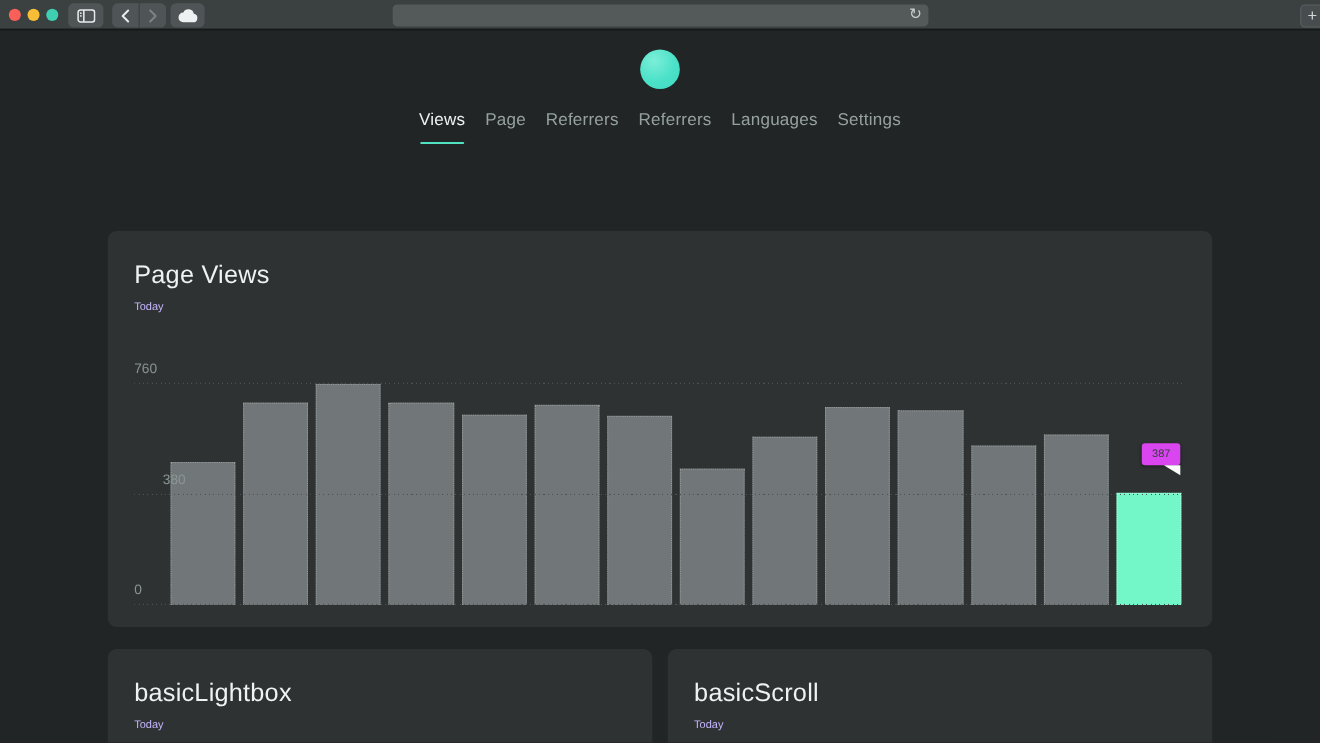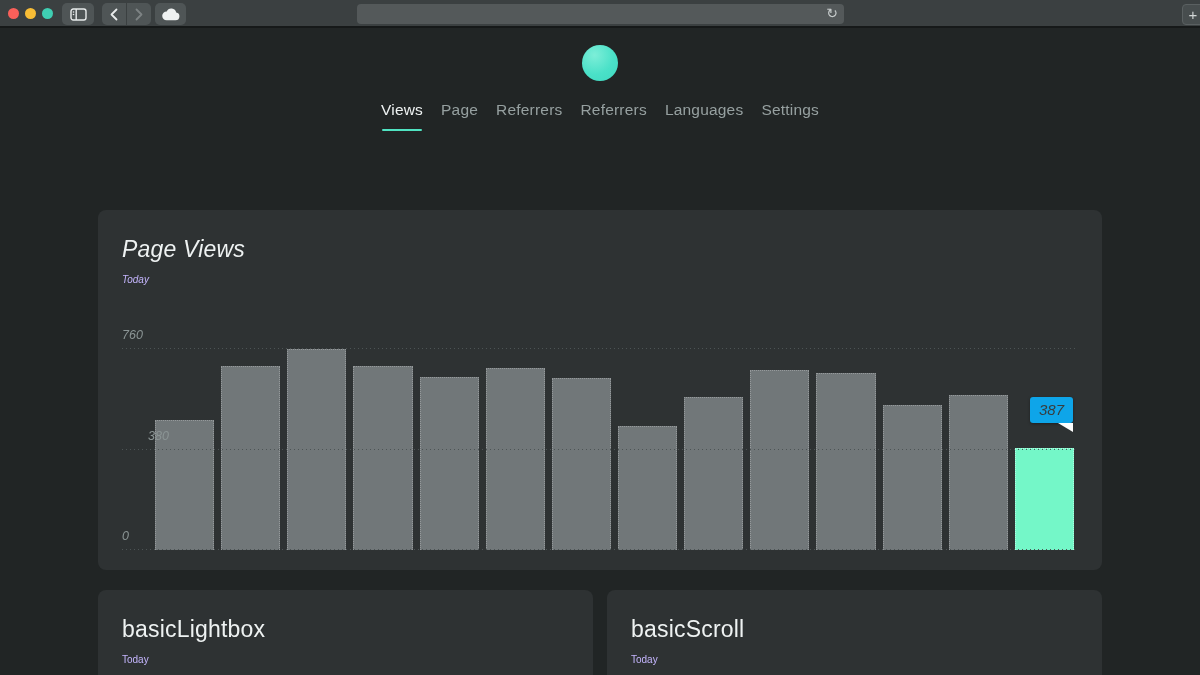--- a/index.html
+++ b/index.html
@@ -30,35 +30,35 @@
   .logo { position:absolute; left:582px; top:45px; width:36px; height:36px; border-radius:50%;
           background:radial-gradient(circle at 35% 28%, #7deed8 0%, #4ae1c8 55%, #3fd9c0 100%); }
   .nav { position:absolute; top:101px; left:0; width:1200px; display:flex;
          justify-content:center; gap:18px; list-style:none; font-size:15.5px; letter-spacing:.2px; }
   .nav li { color:#96a0a0; cursor:pointer; position:relative; padding-bottom:8px; }
   .nav li.active { color:#eef2f2; }
   .nav li.active::after { content:""; position:absolute; left:1px; right:1px; bottom:-4px;
                           height:2px; border-radius:1px; background:var(--accent); }
 
   .card { position:absolute; background:#2e3233; border-radius:8px; }
-  .main-card { left:98px; top:210px; width:1004px; height:360px;font-style:italic; }
+  .main-card { left:98px; top:210px; width:1004px; height:360px; }
   .card-title { position:absolute; left:24px; top:26px; font-size:23px; font-weight:500;
                 color:#eef2f2; letter-spacing:.2px; }
   .card-sub { position:absolute; left:24px; top:64px; font-size:10px; color:#c4b5fd; }
 
   
   .chart { position:absolute; left:24px; right:25px; top:111px; bottom:20px; }
   .gridline { position:absolute; left:0; right:0; height:1px;
               background:repeating-linear-gradient(to right,#4d5455 0,#4d5455 1px,transparent 1px,transparent 4px); }
   .ytick { position:absolute; left:0; font-size:12.5px; color:#8b9595;text-align:right; }
   .bars { position:absolute; left:33px; right:3px; bottom:0; height:201px;
           display:flex; gap:7px; align-items:flex-end; }
   .bar { flex:1; background:#717779; border:1px dotted rgba(255,255,255,.25); border-bottom:none; }
   .bar.highlight { background:#74f7c8; border-color:rgba(255,255,255,.45); }
-  .tooltip { position:absolute; right:4px; background:#0ea5e9; color:#383d3e; font-size:15px;
+  .tooltip { position:absolute; right:4px; background:#d946ef; color:#383d3e; font-size:10px;
              padding:4px 9px 5px; border-radius:3px; box-shadow:0 1px 3px rgba(0,0,0,.35); }
   .tooltip::after { content:""; position:absolute; right:0; top:100%; width:0; height:0;
                     border-left:15px solid transparent; border-top:9px solid #fdfdfd; }
 
   .small-card { top:590px; width:495px; height:130px; }
   .small-left { left:98px; }
   .small-right { left:607px; }
 
   svg { display:block; }
 </style>

